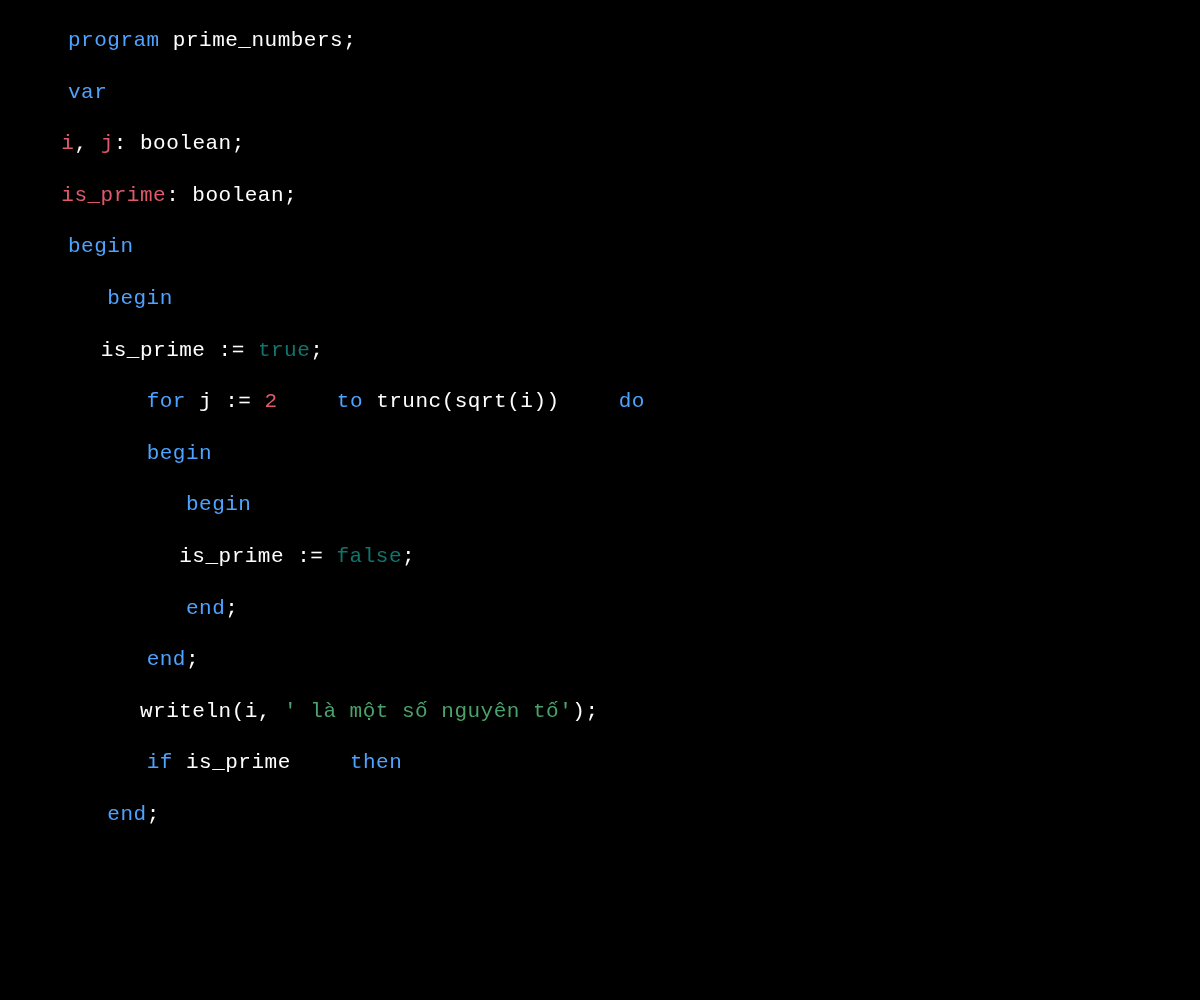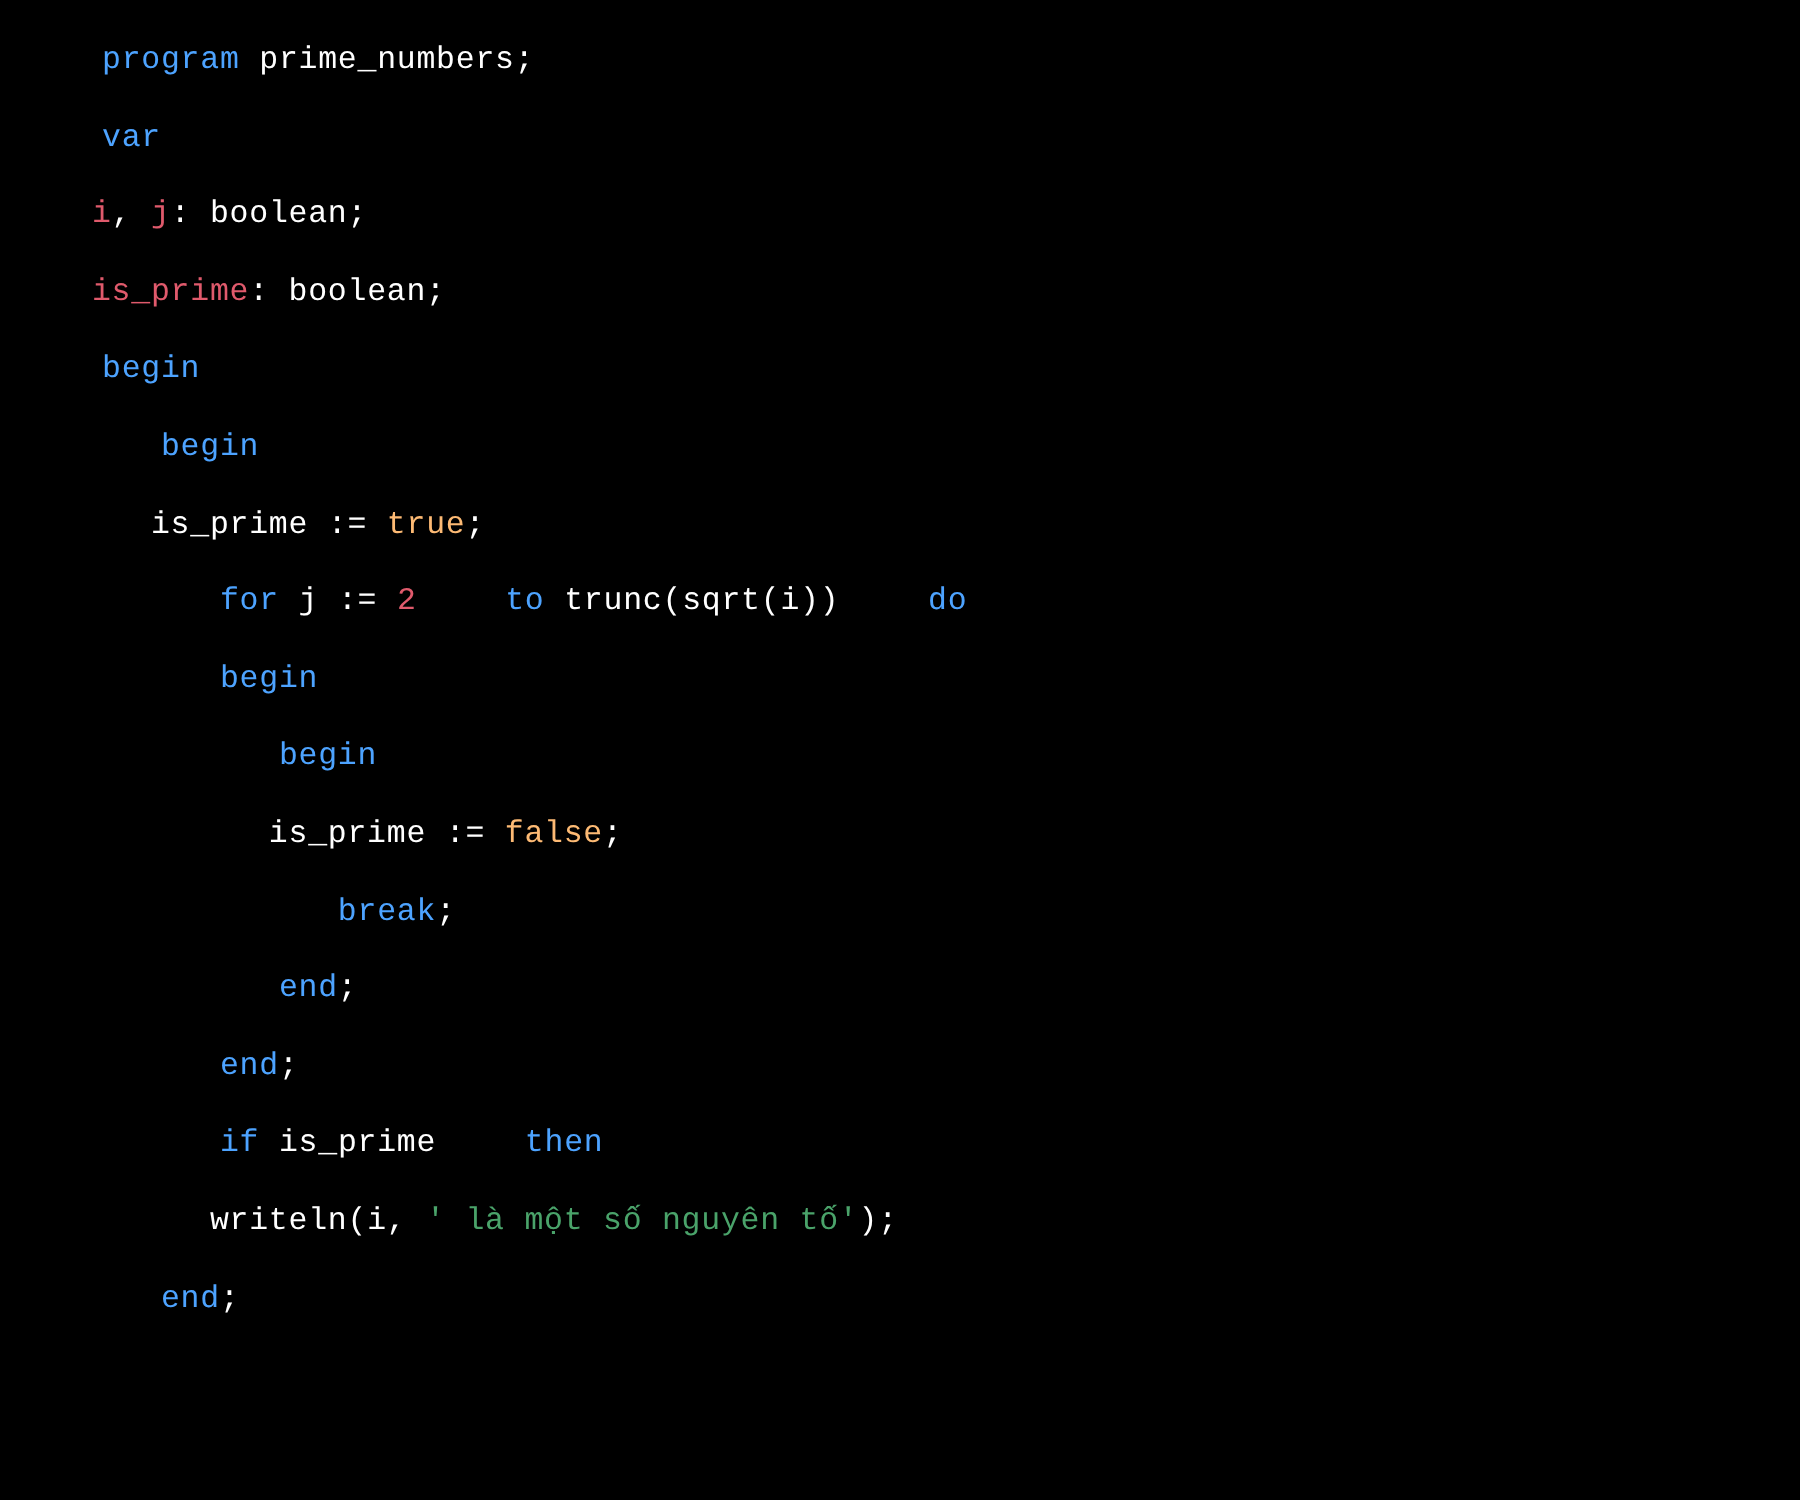--- a/index.html
+++ b/index.html
@@ -22,21 +22,21 @@
     .code-line {
       line-height: 1.6;
       white-space: pre;
       margin-bottom: 18px;
     }
     .kw-blue  { color: #4da3ff; margin-left: 46px; }
     .kw-red   { color: #e05a6c; }
     .kw-white { color: #ffffff; }
     .kw-num   { color: #e05a6c; }
     .kw-str   { color: #4aa36a; }
-    .kw-bool  { color: #fdba74; margin-top: 36px; }
+    .kw-bool  { color: #0f766e; margin-top: 36px; }
   </style>
 </head>
 <body>
 
 <div>
 
   <div class="code-line"><span class="kw-blue">program</span><span class="kw-white"> </span><span class="kw-white">prime_numbers</span><span class="kw-white">;</span></div>
 
   <div class="code-line"><span class="kw-blue">var</span></div>
 
@@ -53,25 +53,24 @@
 
   <div class="code-line"><span class="kw-white">      </span><span class="kw-blue">for</span><span> </span><span class="kw-white">j</span><span> </span><span class="kw-white">:=</span><span> </span><span class="kw-num">2</span><span> </span><span class="kw-blue">to</span><span> </span><span class="kw-white">trunc</span><span class="kw-white">(</span><span class="kw-white">sqrt</span><span class="kw-white">(</span><span class="kw-white">i</span><span class="kw-white">)</span><span class="kw-white">)</span><span> </span><span class="kw-blue">do</span></div>
 
   <div class="code-line"><span class="kw-white">      </span><span class="kw-blue">begin</span></div>
 
 
   <div class="code-line"><span class="kw-white">         </span><span class="kw-blue">begin</span></div>
 
   <div class="code-line"><span class="kw-white">            </span><span class="kw-white">is_prime</span><span> </span><span class="kw-white">:=</span><span> </span><span class="kw-bool">false</span><span class="kw-white">;</span></div>
 
-  <div class="code-line"><span class="kw-white">            </span><span class="kw-blue">break</span><span class="kw-white">;</span></div>
 
   <div class="code-line"><span class="kw-white">         </span><span class="kw-blue">end</span><span class="kw-white">;</span></div>
 
   <div class="code-line"><span class="kw-white">      </span><span class="kw-blue">end</span><span class="kw-white">;</span></div>
 
+  <div class="code-line"><span class="kw-white">         </span><span class="kw-white">writeln</span><span class="kw-white">(</span><span class="kw-white">i</span><span class="kw-white">, </span><span class="kw-str">' là một số nguyên tố'</span><span class="kw-white">)</span><span class="kw-white">;</span></div>
+
   <div class="code-line"><span class="kw-white">      </span><span class="kw-blue">if</span><span> </span><span class="kw-white">is_prime</span><span> </span><span class="kw-blue">then</span></div>
-
-  <div class="code-line"><span class="kw-white">         </span><span class="kw-white">writeln</span><span class="kw-white">(</span><span class="kw-white">i</span><span class="kw-white">, </span><span class="kw-str">' là một số nguyên tố'</span><span class="kw-white">)</span><span class="kw-white">;</span></div>
 
   <div class="code-line"><span class="kw-white">   </span><span class="kw-blue">end</span><span class="kw-white">;</span></div>
 
 </div>
 
 </body></html>

